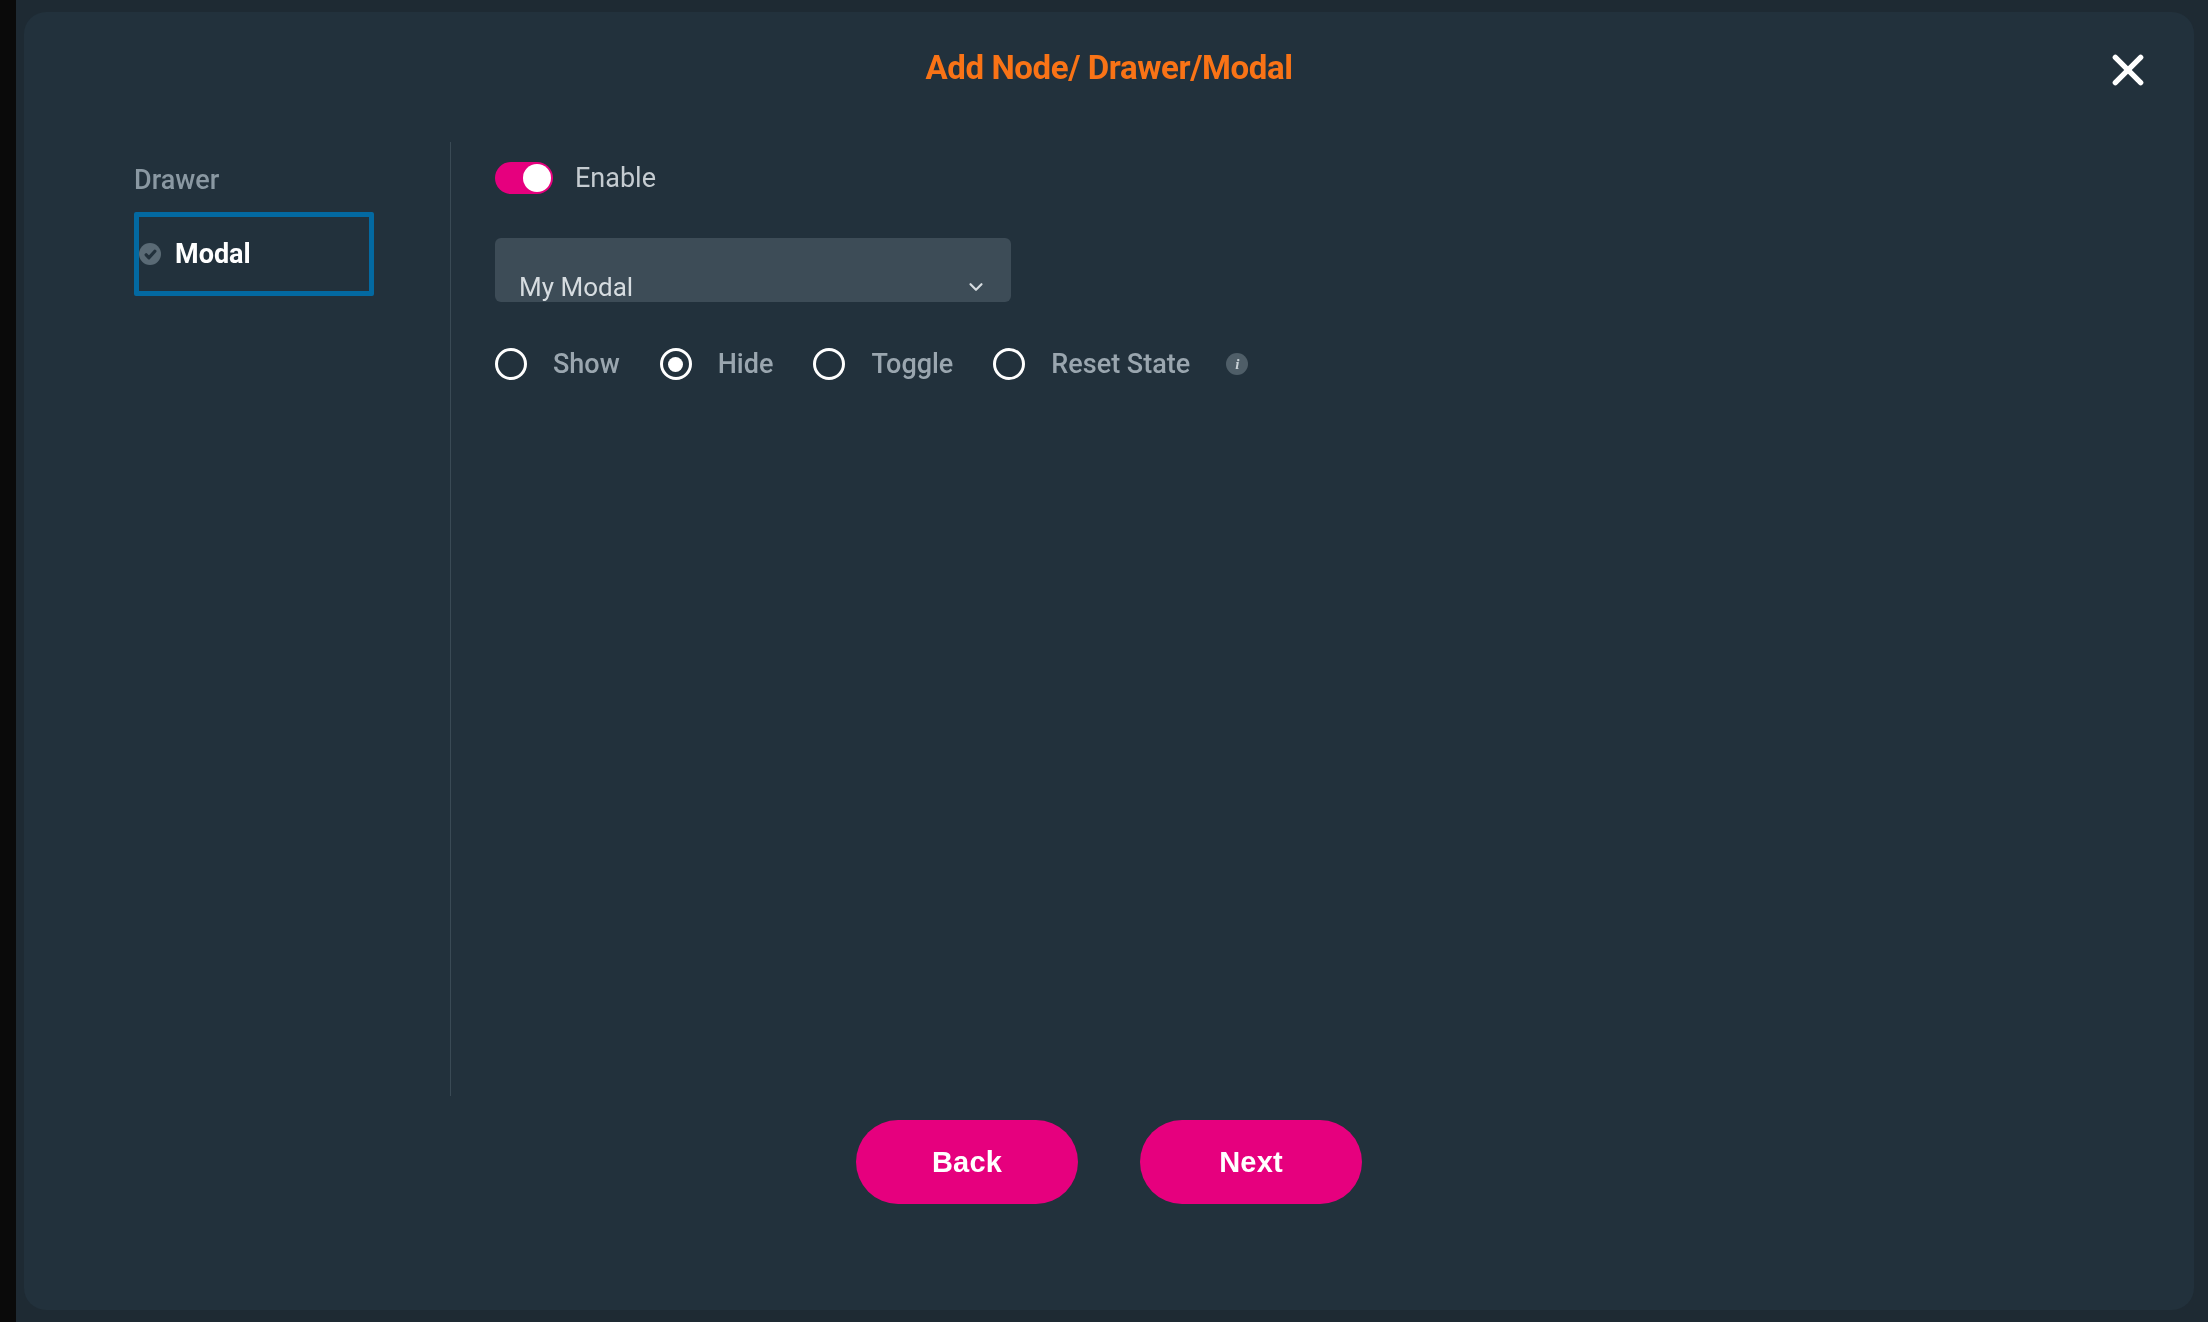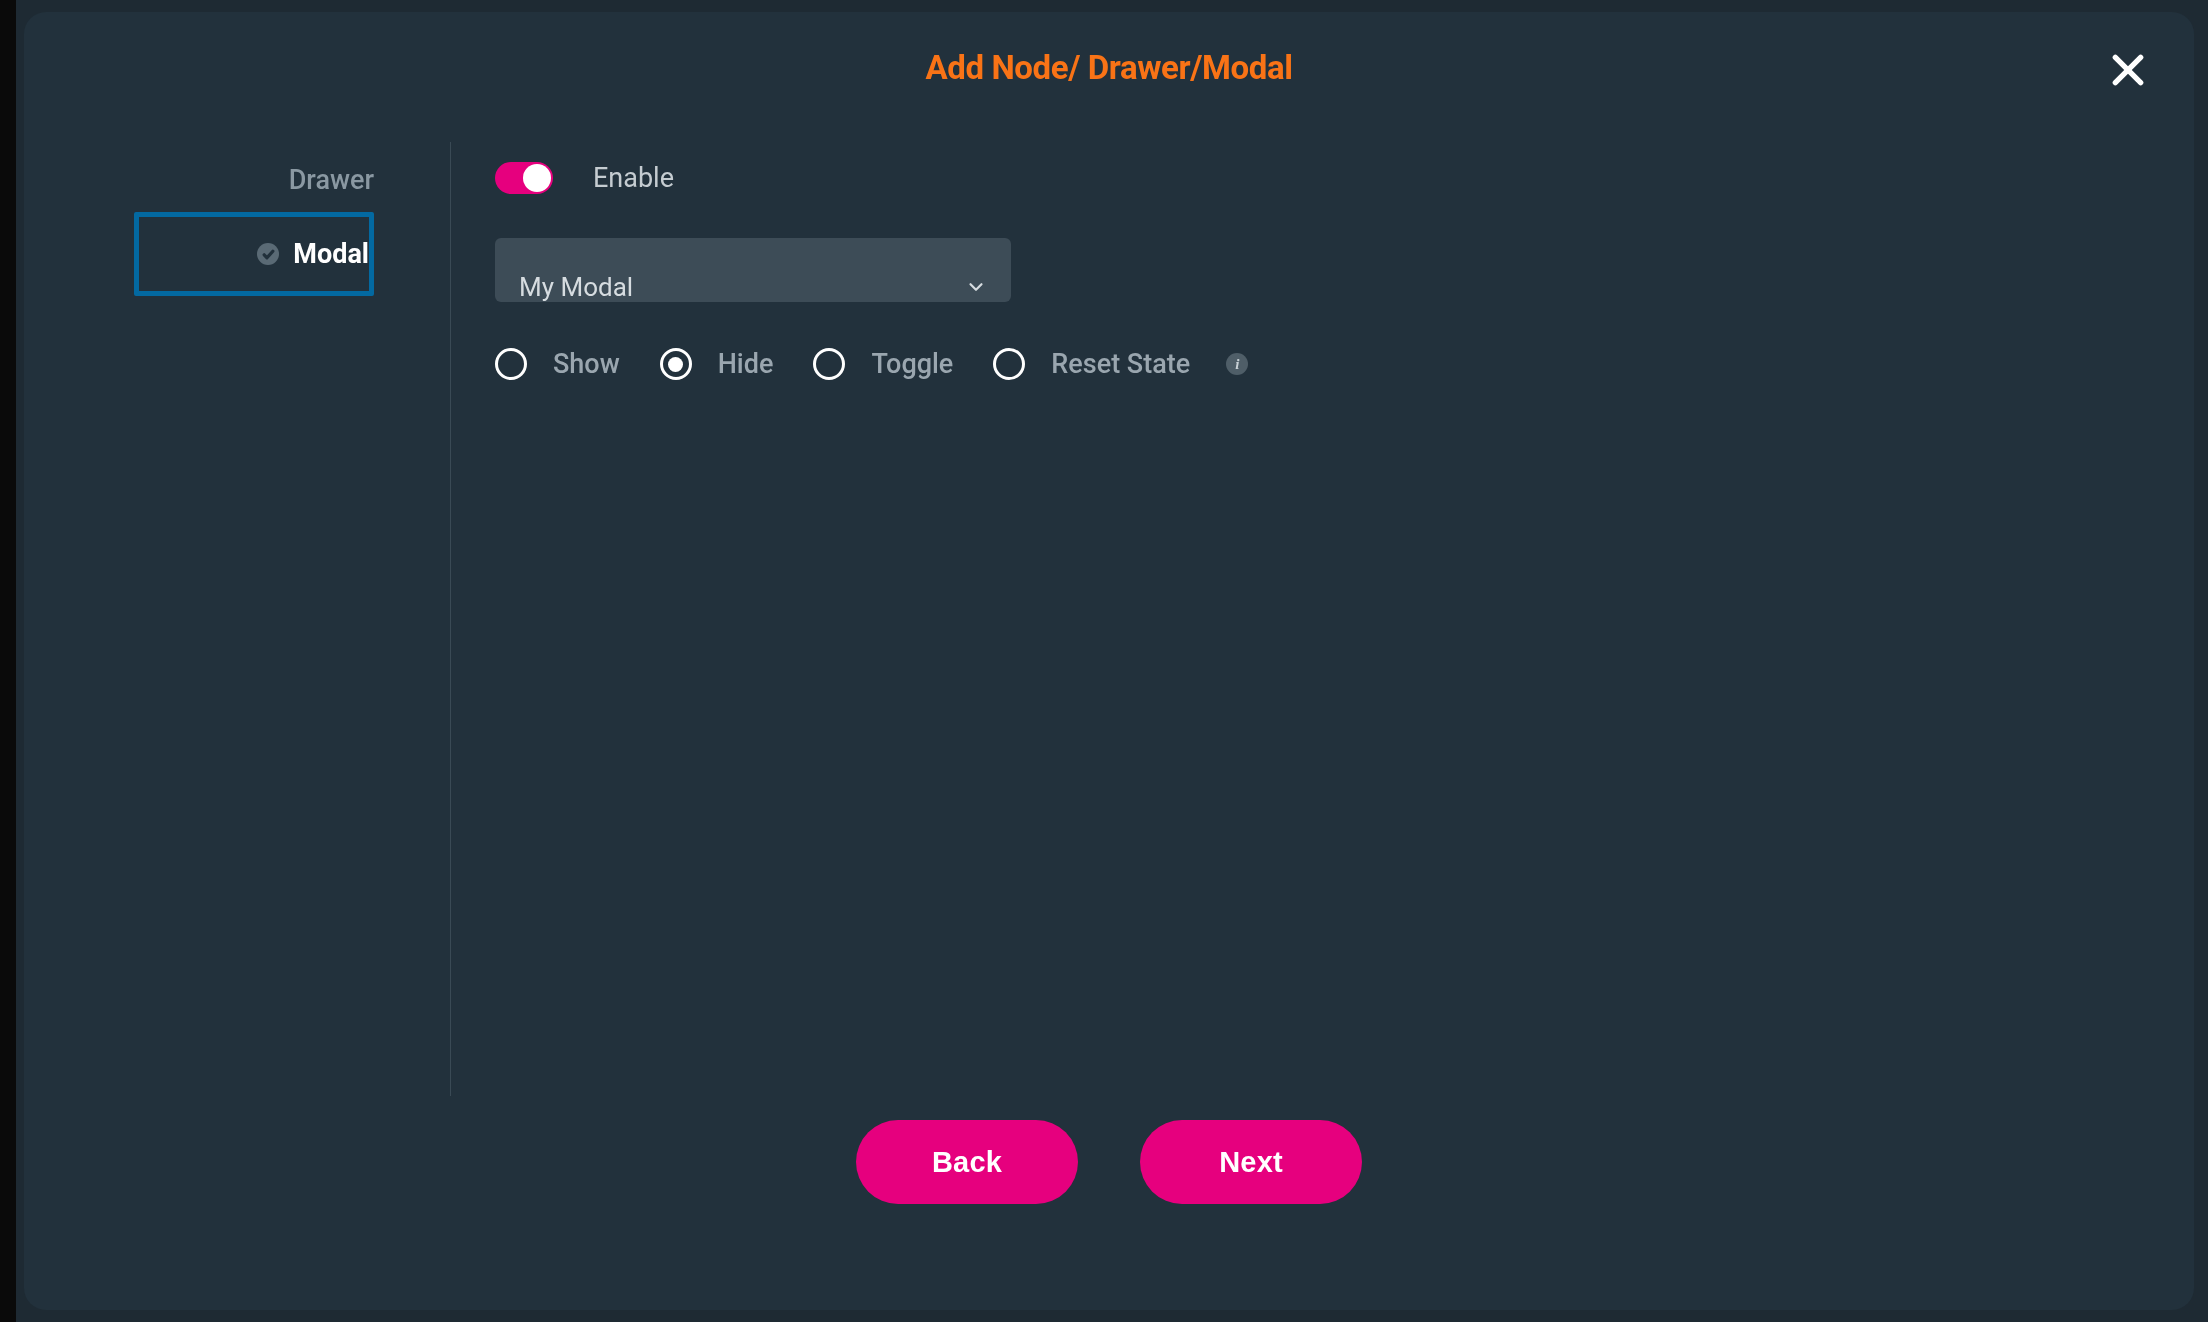--- a/index.html
+++ b/index.html
@@ -63,21 +63,21 @@
       align-items: center;
       padding-top: 26px;
     }
     .sidebar-item {
       color: #8a98a2;
       font-size: 27px;
       font-weight: 500;
       height: 64px;
       display: flex;
       align-items: center;
-      justify-content: flex-end;
+      justify-content: flex-start;
       width: 240px;
     }
     .sidebar-item.selected {
       color: #ffffff;
       font-weight: 700;
       border: 5px solid #0369a1;
       width: 240px;
       height: 84px;
       border-radius: 2px;
     }
@@ -96,21 +96,21 @@
       margin-right: 44px;
       margin-top: 20px;
       height: 954px;
     }
     .form-panel {
       flex: 1;
       padding-top: 40px;
     }
     .enable-row {
       display: flex; align-items: center;
-      gap: 40px;
+      gap: 22px;
       margin-bottom: 44px;
     }
     .toggle {
       width: 58px; height: 32px;
       border-radius: 16px;
       background: #e6007e;
       position: relative;
       cursor: pointer;
     }
     .toggle .knob {

